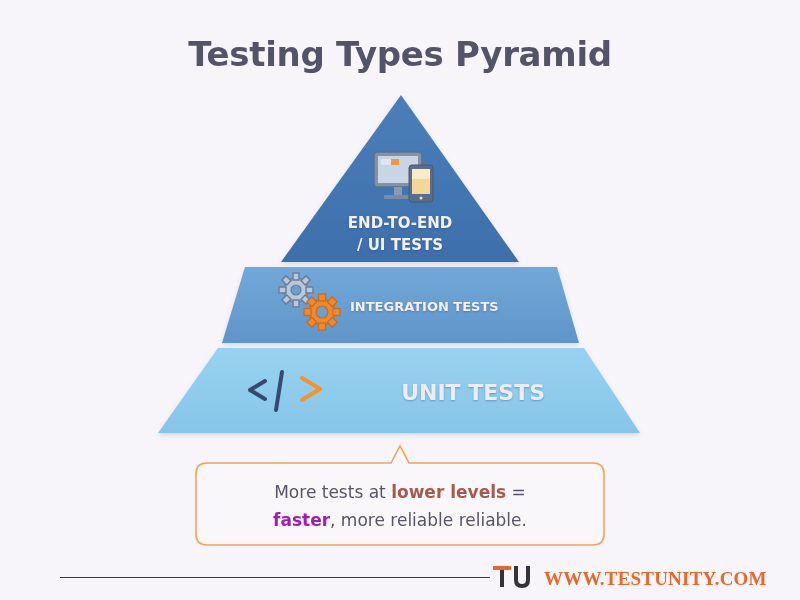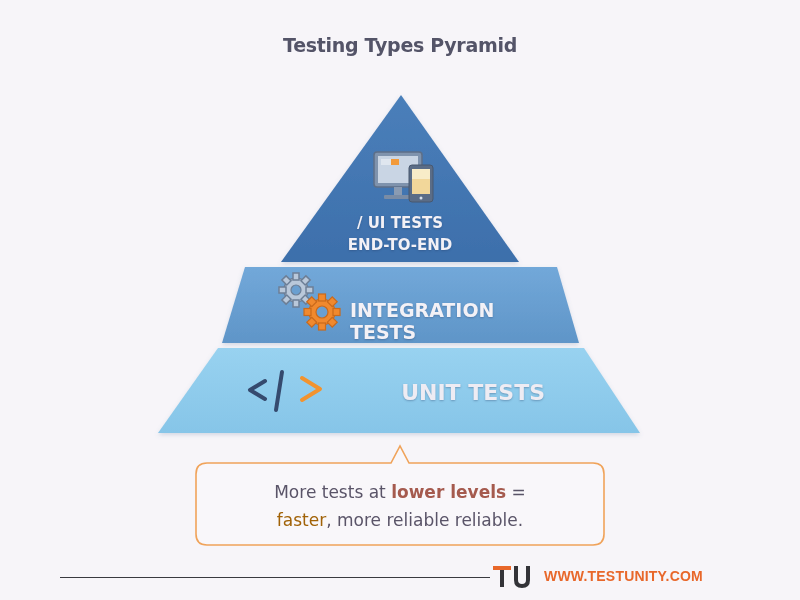--- a/index.html
+++ b/index.html
@@ -3,44 +3,44 @@
 <meta charset="utf-8">
 <style>
   html, body { margin:0; padding:0; }
   body {
     width:800px; height:600px; position:relative; overflow:hidden;
     background:#f7f5f9;
     font-family:"DejaVu Sans", sans-serif;
   }
   .title {
     position:absolute; left:0; top:34px; width:800px; text-align:center;
-    font-family:"DejaVu Sans", sans-serif; font-weight:bold; font-size:19px;
+    font-family:"DejaVu Sans", sans-serif; font-weight:bold; font-size:34px;
     color:#545468; letter-spacing:-0.3px;
   }
   svg.pyramid { position:absolute; left:0; top:0; }
   .tier-label {
     position:absolute; color:#f3f1f6; font-weight:bold;
     font-family:"DejaVu Sans", sans-serif; text-align:center;
     text-shadow:0 1px 2px rgba(40,60,100,0.35);
   }
   .t1-label { left:300px; top:212px; width:200px; font-size:15px; line-height:22px; }
-  .t2-label { left:350px; top:299px; width:190px; font-size:19px; text-align:left; }
+  .t2-label { left:350px; top:299px; width:190px; font-size:13px; text-align:left; }
   .t3-label { left:345px; top:380px; width:200px; font-size:22px; text-align:right; color:#eeecf3; }
   .callout-text {
     position:absolute; left:200px; top:478px; width:400px; text-align:center;
     font-size:17px; line-height:28px; color:#5a5468;
   }
   .hl { color:#a55a4e; font-weight:bold;margin-top:12px; }
-  .hl2 { color:#a16207; font-weight:normal; }
+  .hl2 { color:#a21caf; font-weight:bold; }
   .footer-line {
     position:absolute; left:60px; top:577px; width:430px; height:1px; background:#3a3a40;
   }
   .footer-url {
-    position:absolute; left:544px; top:568px; font-size:14px; font-weight:bold;
-    color:#e8672a; font-family:Liberation Sans, sans-serif; letter-spacing:0.2px;
+    position:absolute; left:544px; top:568px; font-size:19px; font-weight:bold;
+    color:#e8672a; font-family:Liberation Serif, serif; letter-spacing:0.2px;
   }
   .logo { position:absolute; left:492px; top:565px; }
 </style>
 </head>
 <body>
 
 <div class="title">Testing Types Pyramid</div>
 
 <svg class="pyramid" width="800" height="600">
   <defs>
@@ -122,22 +122,22 @@
     <line x1="282" y1="372" x2="276" y2="410" stroke="#354a6e"></line>
     <polyline points="302,378 320,389 302,400" stroke="#f2932e"></polyline>
   </g>
 
   <g>
     <path d="M207,463 L391,463 L400,446 L409,463 L593,463 Q604,463 604,474 L604,534 Q604,545 593,545 L207,545 Q196,545 196,534 L196,474 Q196,463 207,463 Z" fill="#f9f7fa" stroke="#f0a35a" stroke-width="1.6"></path>
   </g>
 </svg>
 
 <div class="tier-label t1-label">
+  <div>END-TO-END</div>
   <div>/ UI TESTS</div>
-  <div>END-TO-END</div>
 </div>
 <div class="tier-label t2-label">INTEGRATION TESTS</div>
 <div class="tier-label t3-label">UNIT TESTS</div>
 
 <div class="callout-text">
   <div><span>More tests at </span><span class="hl">lower levels</span><span> =</span></div>
   <div><span class="hl2">faster</span><span>, more reliable reliable.</span></div>
 </div>
 
 <div class="footer-line"></div>

